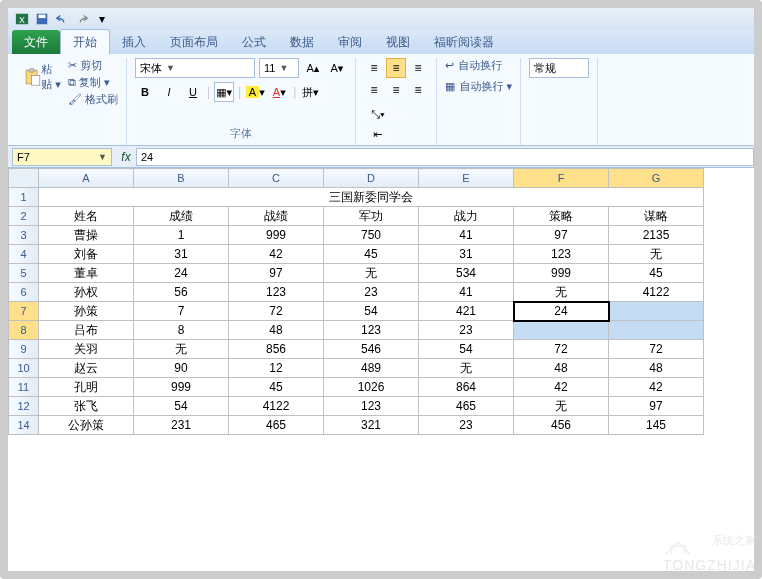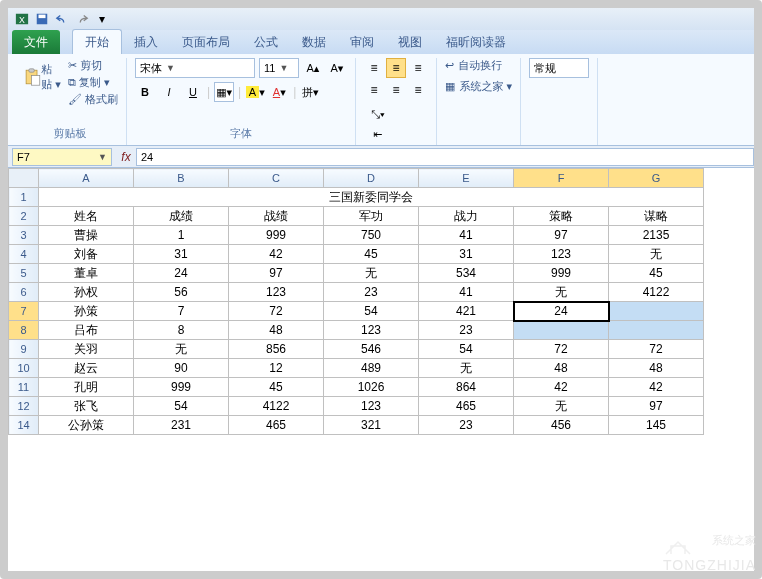--- a/index.html
+++ b/index.html
@@ -8,21 +8,21 @@
   .frame { border: 8px solid #ccc; border-radius: 4px; width: 762px; height: 579px; position: relative; overflow: hidden; }
   .inner { width: 100%; height: 100%; background: #fff; display: flex; flex-direction: column; }
 
   .qat { display: flex; align-items: center; gap: 4px; padding: 2px 6px; background: linear-gradient(#e8f0f8,#d5e3f3); height: 22px; }
   .qat-icon { width: 16px; height: 16px; display: inline-flex; align-items: center; justify-content: center; }
   .qat svg { width: 14px; height: 14px; }
   .qat .right-text { margin-left: auto; font-size: 12px; color: #333; margin-top: 40px; }
 
   .tabs { display: flex; align-items: flex-end; background: linear-gradient(#dbe8f7,#c7dbf3); padding-left: 4px; height: 24px; }
   .tab { padding: 4px 12px 3px; font-size: 12px; color: #3b5a8b; cursor: pointer; }
-  .tab.file { background: #217346; color: #fff; border-radius: 3px 3px 0 0; margin-right: 12px; font-family: Liberation Serif, serif; }
+  .tab.file { background: #217346; color: #fff; border-radius: 3px 3px 0 0; margin-right: 0; font-family: Liberation Serif, serif; }
   .tab.file { background: #2a8b3f; }
   .tab.file { background: #1e7d3a; }
   .tab.file { background: linear-gradient(#2fa14f,#1a7a38); }
   .tab.active { background: #f5faff; border: 1px solid #a7c0de; border-bottom: none; border-radius: 3px 3px 0 0; color: #3b5a8b; }
 
   .ribbon { display: flex; background: #f5faff; border-bottom: 1px solid #a7c0de; padding: 4px 6px 0; height: 92px; }
   .group { border-right: 1px solid #cfe0f3; padding: 0 8px 2px; display: flex; flex-direction: column; justify-content: space-between; }
   .group-body { display: flex; gap: 6px; align-items: flex-start; }
   .group-label { text-align: center; font-size: 11px; color: #5a7aa8; padding: 2px 0; }
   .paste-btn { display: flex; align-items: center; width: 40px; padding-top: 4px; cursor: pointer; }
@@ -38,21 +38,21 @@
 
   .align-group .grid { display: grid; grid-template-columns: repeat(3,20px); gap: 2px; margin-bottom: 4px; }
   .align-btn { width: 20px; height: 20px; display: flex; align-items: center; justify-content: center; cursor: pointer; }
   .align-btn.active { background: #ffe08a; border: 1px solid #e0b040; }
 
   .wrap-group .item { display: flex; align-items: center; gap: 4px; font-size: 11px; color: #3b5a8b; margin-bottom: 6px; cursor: pointer; }
 
   .namebox-row { display: flex; align-items: center; background: #e6eef8; border-bottom: 1px solid #a7c0de; height: 22px; }
   .namebox { width: 100px; background: #fef9c3; border: 1px solid #a7c0de; margin: 0 4px; height: 18px; padding: 0 4px; font-size: 11px; display: flex; align-items: center; }
   .namebox .drop { margin-left: auto; font-size: 9px; color: #555; }
-  .fx-btn { width: 20px; display: flex; justify-content: center; font-style: italic; color: #7f1d1d; }
+  .fx-btn { width: 20px; display: flex; justify-content: center; font-style: italic; color: #14532d; }
   .formula-bar { flex: 1; background: #fff; border: 1px solid #a7c0de; height: 18px; padding: 0 4px; font-size: 11px; display: flex; align-items: center; }
 
   .sheet-area { flex: 1; overflow: auto; position: relative; }
   table.sheet { border-collapse: collapse; table-layout: fixed; }
   .sheet th, .sheet td { border: 1px solid #c0c0c0; font-size: 12px; text-align: center; height: 19px; overflow: hidden; white-space: nowrap; }
   .sheet th { background: linear-gradient(#f7fbff,#e0ecf8); color: #3b5a8b; font-weight: normal; font-size: 11px; }
   .sheet th.corner { width: 30px; background: #e8f0f8; }
   .sheet th.col { width: 95px; }
   .sheet th.row { width: 30px; background: linear-gradient(90deg,#f7fbff,#e0ecf8); }
   .sheet th.col.sel, .sheet th.row.sel { background: #ffe08a; }
@@ -127,21 +127,20 @@
           <div class="stack-item">
                 <span>⧉</span>
                 <span>复制 ▾</span>
               </div>
           <div class="stack-item">
                 <span>🖌</span>
                 <span>格式刷</span>
               </div>
         </div>
       </div>
-      <div class="group-label">剪贴板</div>
     </div>
 
     <div class="group font-group">
       <div>
         <div class="row">
           <div class="combo" style="width:120px">
                 <span>宋体</span>
                 <span class="drop">▼</span>
               </div>
           <div class="combo" style="width:40px">
@@ -191,21 +190,21 @@
     </div>
 
     <div class="group wrap-group">
       <div>
         <div class="item">
               <span>↩</span>
               <span>自动换行</span>
             </div>
         <div class="item">
               <span>▦</span>
-              <span>系统之家 ▾</span>
+              <span>自动换行 ▾</span>
             </div>
       </div>
       <div class="group-label">&nbsp;</div>
     </div>
 
     <div class="group">
       <div>
         <div class="combo" style="width:60px">
               <span>常规</span>
             </div>

